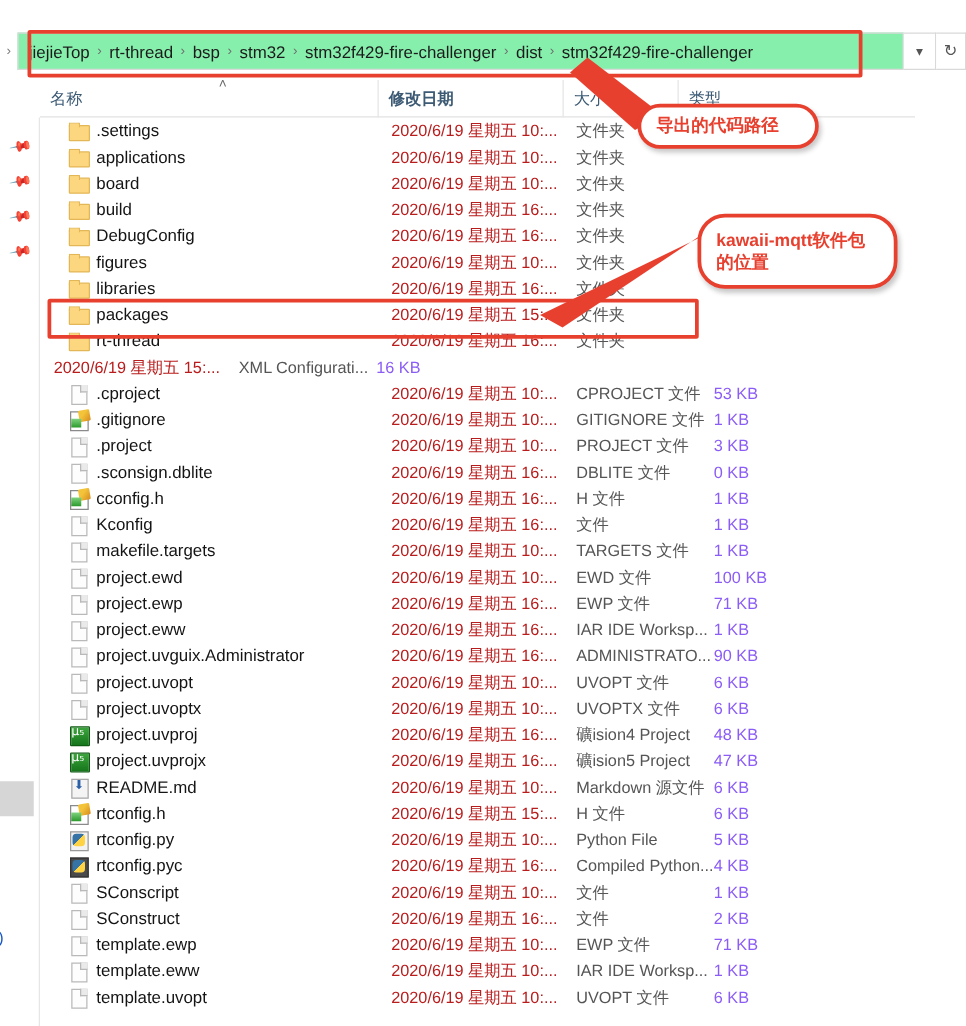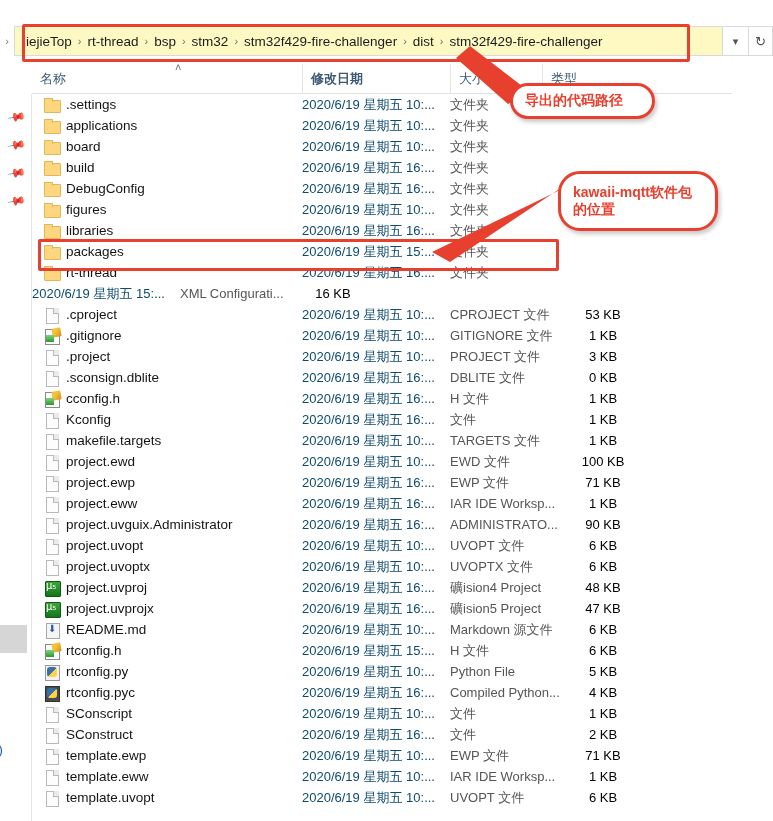--- a/index.html
+++ b/index.html
@@ -14,21 +14,21 @@
   
   .addr-row {
     position: absolute; left: 0; top: 26px; width: 773px; height: 30px;
     display: flex; align-items: stretch;
   }
   .addr-chevron-left {
     width: 14px; display: flex; align-items: center; justify-content: center;
     color: #7a7a7a; font-size: 11px; padding-bottom: 1px;
   }
   .addr-box {
-    flex: 1; border: 1px solid #d9d9d9; background: #fef9c3;
+    flex: 1; border: 1px solid #d9d9d9; background: #86efac;
     display: flex; align-items: center; height: 30px; padding: 0 4px;
   }
   .crumb {
     font-size: 13.5px; color: #1b1b1b; padding: 2px 4px; white-space: nowrap;
     font-family: "Liberation Sans", sans-serif;
   }
   .crumb-sep { color: #6d6d6d; font-size: 11px; padding: 0 2px; }
   .addr-dropdown {
     width: 26px; border: 1px solid #d9d9d9; border-left: none; background: #fff;
     display: flex; align-items: center; justify-content: center;
@@ -74,30 +74,30 @@
     position: absolute; left: 0; top: 625px; width: 27px; height: 28px;
     background: #d6d6d6;
   }
   .left-emoji {
     position: absolute; left: -4px; top: 742px; font-size: 13px;
     color: #1a57c4; letter-spacing: -1px;
   }
 
   
   .filelist {
-    position: absolute; left: 32px; top: 94px; width: 700px;
+    position: absolute; left: 43px; top: 94px; width: 700px;
   }
   .row { height: 21px; display: flex; align-items: center; white-space: nowrap; }
   .cell-name {
     width: 270px; display: flex; align-items: center; gap: 6px;
     padding-left: 12px; font-size: 13.5px; color: #141414;
   }
-  .cell-date { width: 148px; font-size: 13px; color: #0c4a6e; }
+  .cell-date { width: 148px; font-size: 13px; color: #b91c1c; }
   .cell-type { width: 110px; font-size: 13px; color: #555555; }
-  .cell-size { width: 92px; font-size: 13px; color: #000000; text-align: center; padding-right: 6px; }
+  .cell-size { width: 92px; font-size: 13px; color: #8b5cf6; text-align: left; padding-right: 6px; }
 
   
   .ic { width: 16px; height: 16px; position: relative; flex: none; display: inline-block; }
   .ic-folder::before {
     content: ""; position: absolute; left: 0; top: 3px; width: 15px; height: 11px;
     background: #fcd77f; border: 1px solid #e3b757; border-radius: 0 1px 1px 1px;
   }
   .ic-folder::after {
     content: ""; position: absolute; left: 0; top: 1px; width: 7px; height: 3px;
     background: #fcd77f; border: 1px solid #e3b757; border-bottom: none; border-radius: 1px 1px 0 0;

